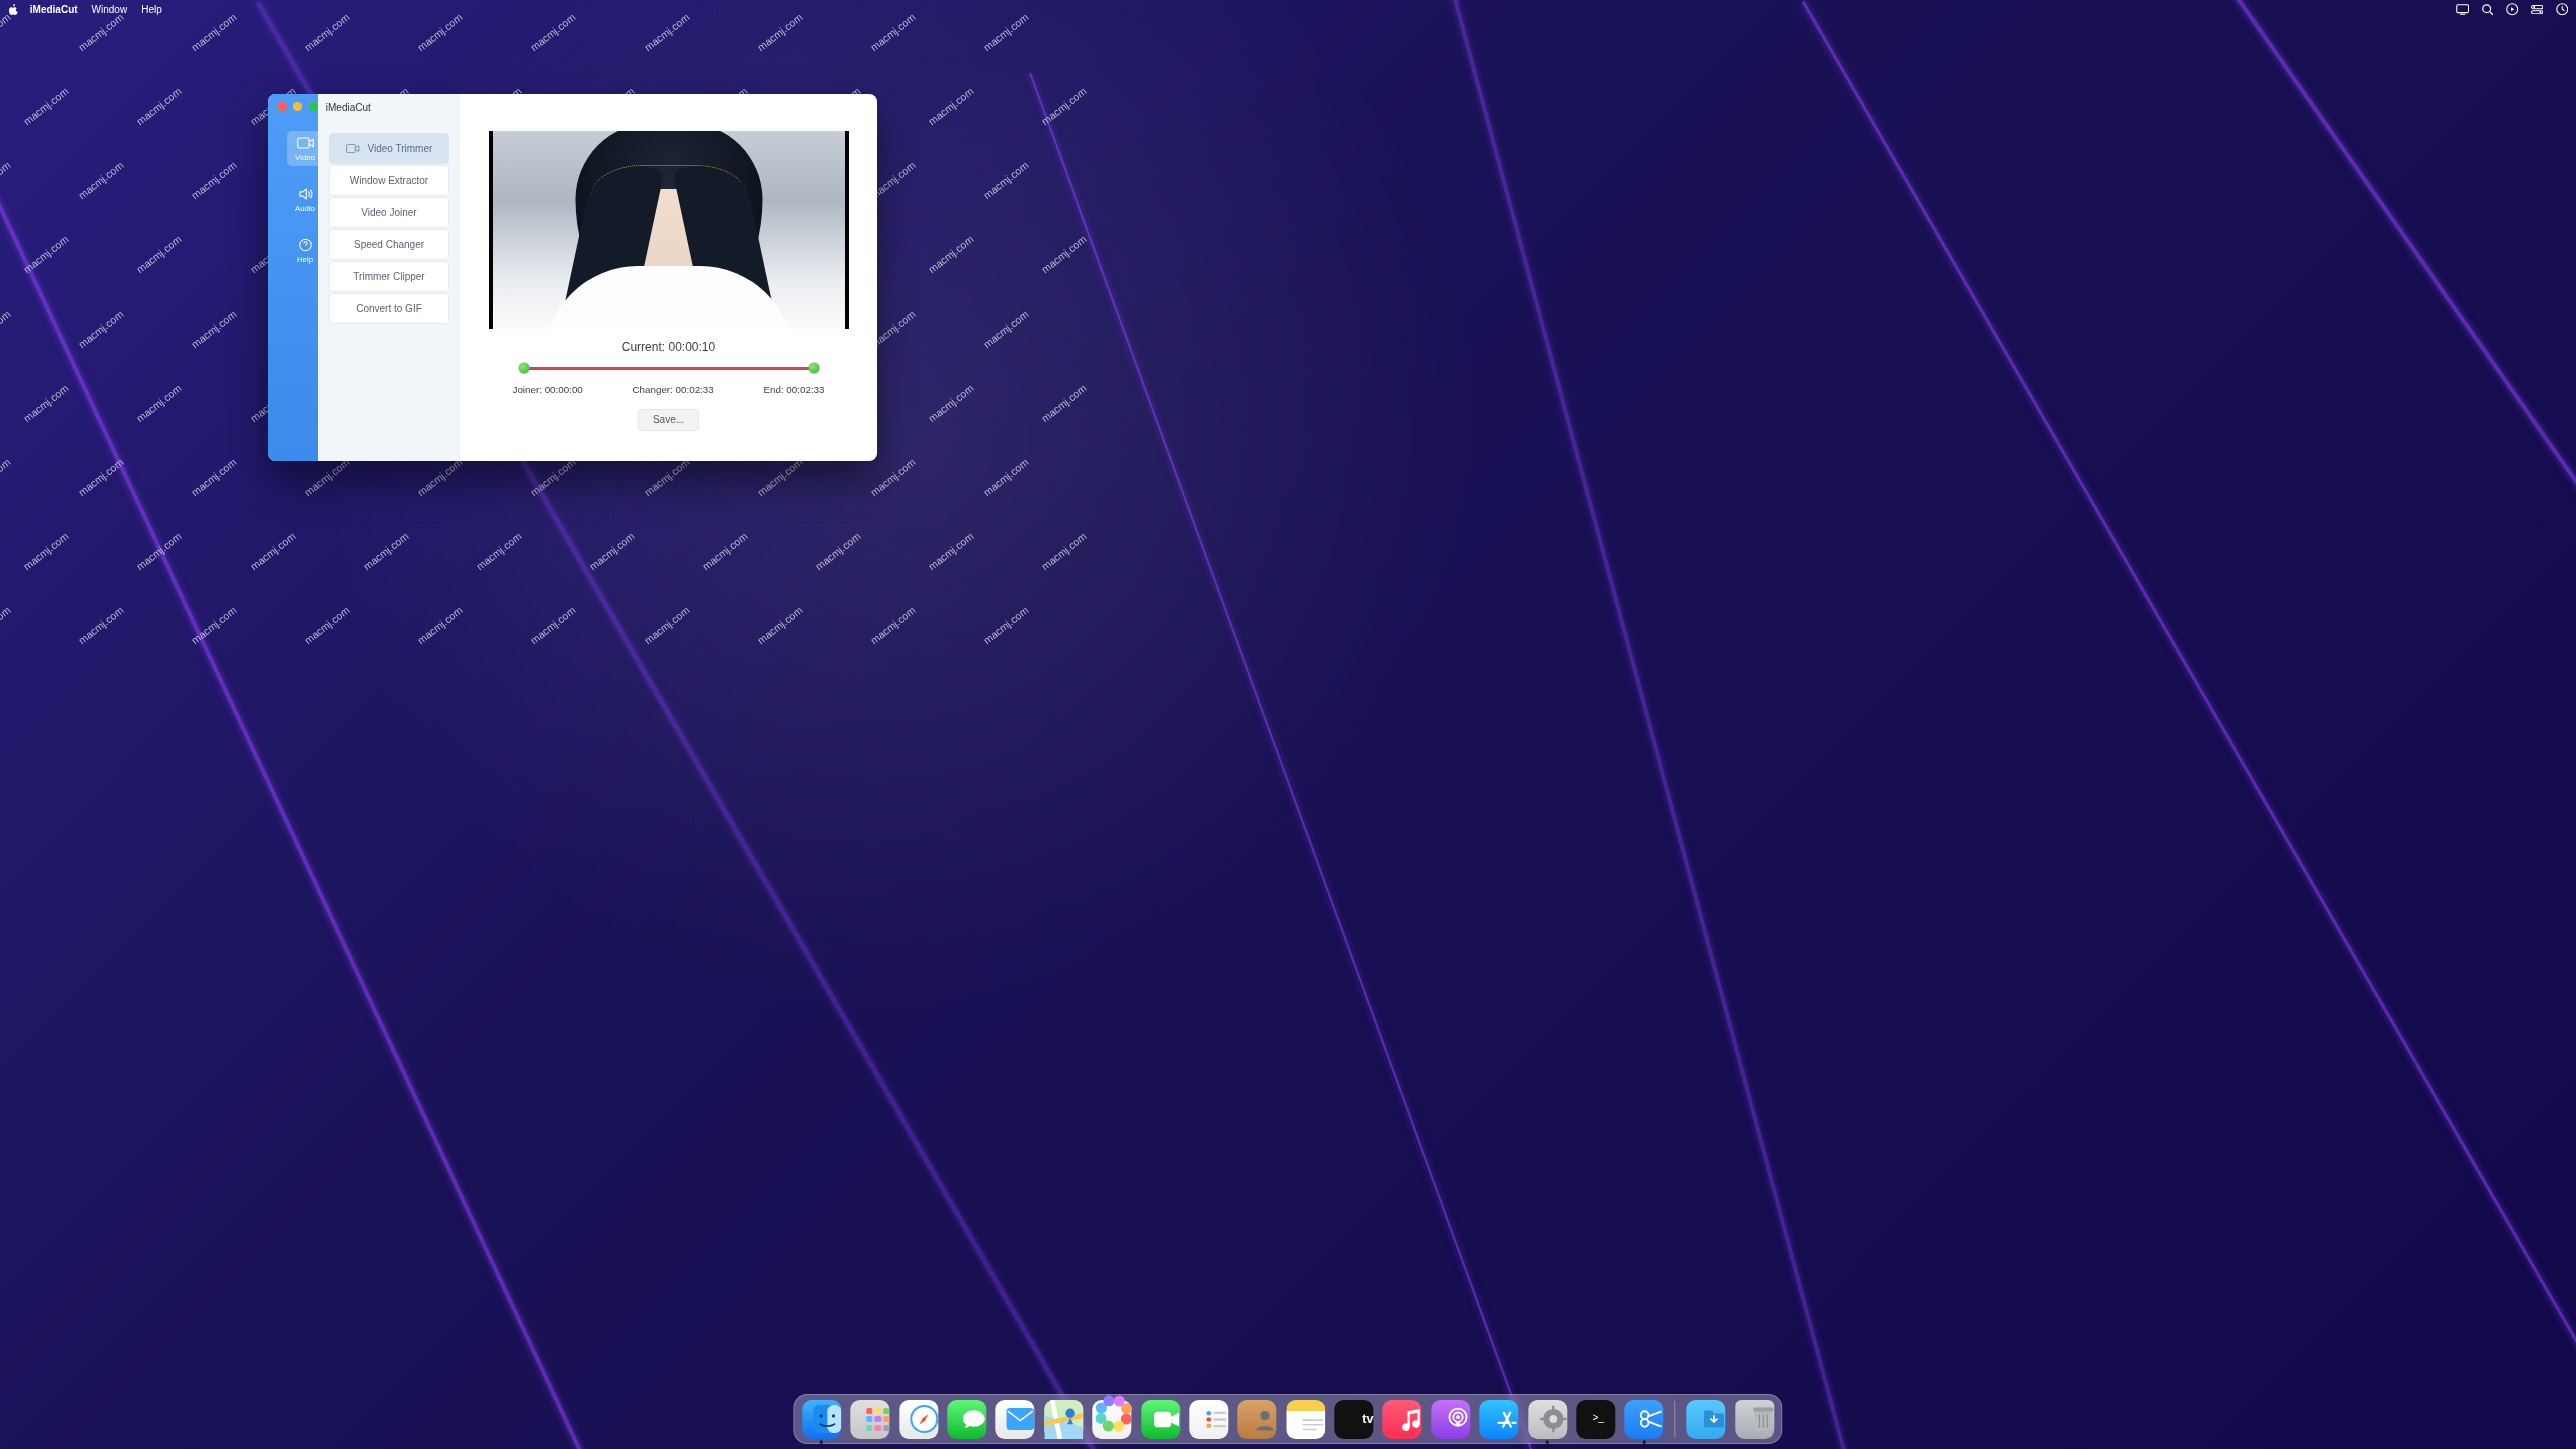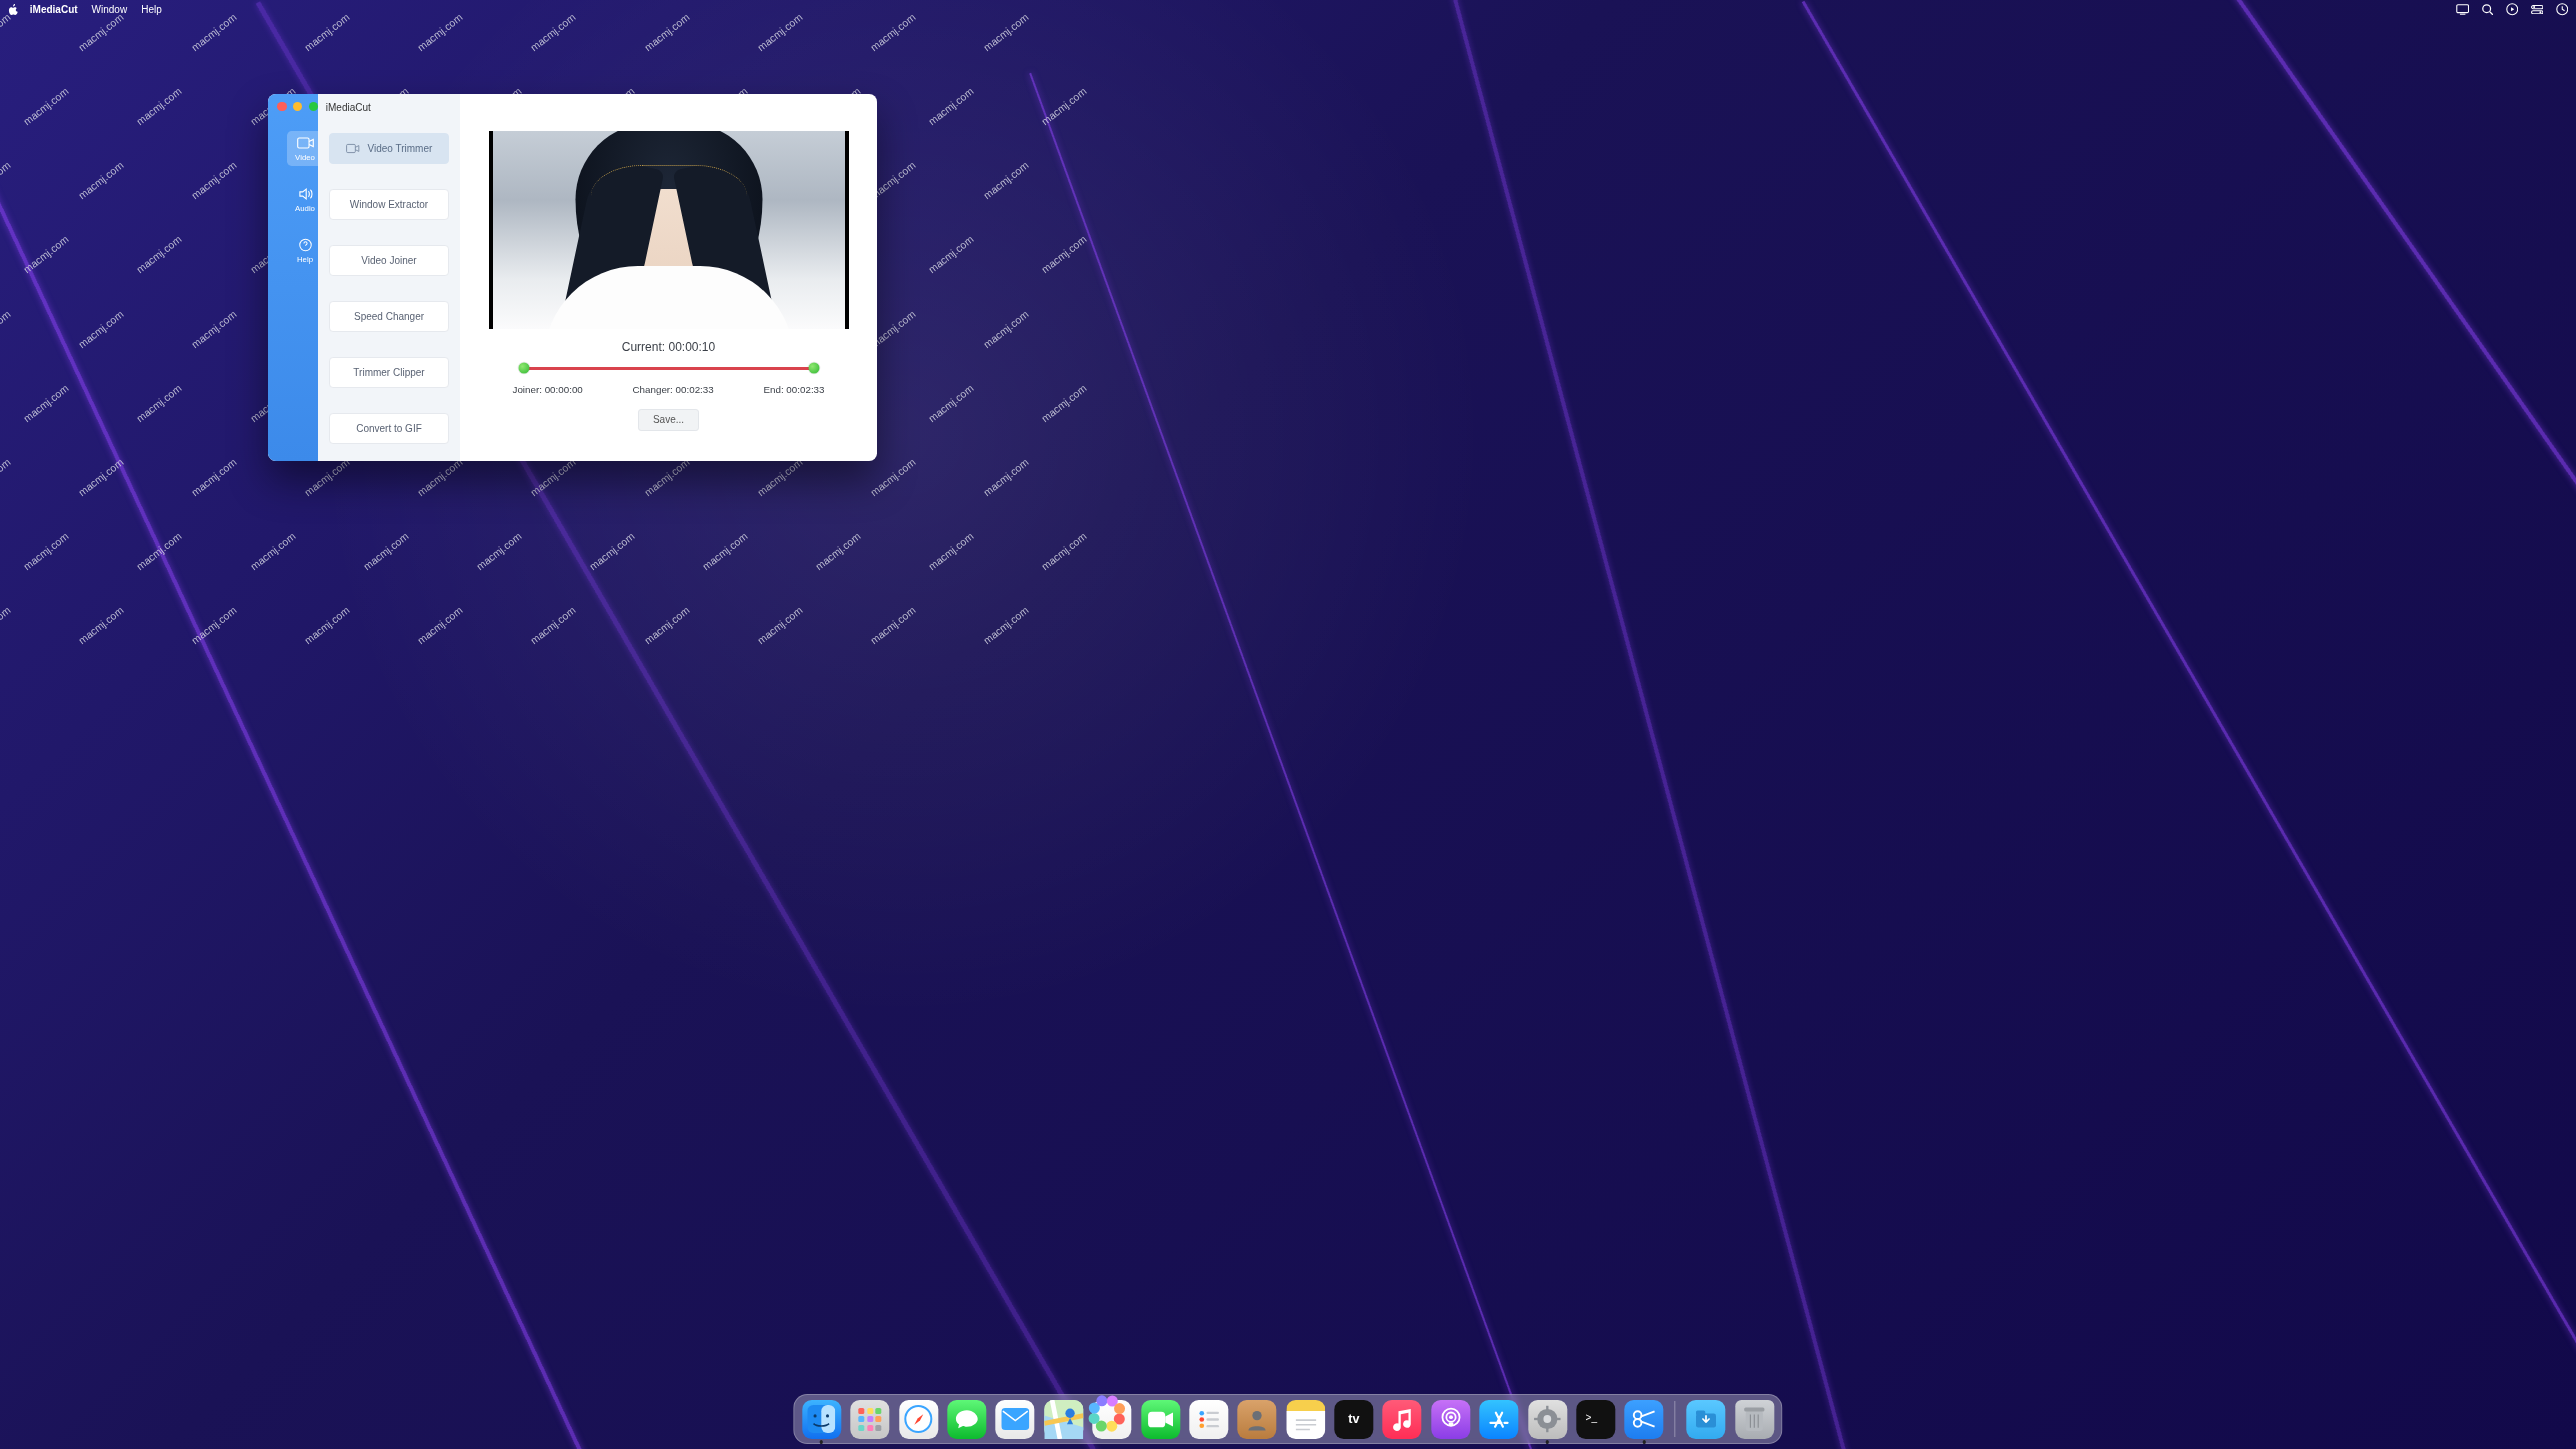--- a/index.html
+++ b/index.html
@@ -136,21 +136,21 @@
   }
   .side1-item.active { background: rgba(255,255,255,0.25); }
   .side1-item svg { width:17px; height:14px; }
 
   .sidebar2 {
     width: 142px;
     background: #f2f5f9;
     padding: 39px 11px 0 11px;
     display:flex;
     flex-direction:column;
-    gap:25px;
+    gap:1px;
   }
   .tool-item {
     height: 31px;
     background:#fff;
     border:0.8px solid #e6e9ee;
     border-radius:3.9px;
     display:flex;
     align-items:center;
     justify-content:center;
     font-size:10px;
@@ -286,21 +286,21 @@
     background: rgba(225,225,235,0.35);
     border:0.8px solid rgba(255,255,255,0.25);
     border-radius:14px;
     backdrop-filter: blur(3.1px);
     z-index: 20;
   }
   .dock .app {
     width:39px; height:39px;
     border-radius:9.4px;
     position:relative;
-    display:flex; align-items:center; justify-content:center;
+    display:flex; align-items:center; justify-content:flex-end;
     font-size:19px;
     color:#fff;
   }
   .dock .sep {
     width:0.8px; height:36px;
     background: rgba(255,255,255,0.35);
     margin: 0 1.6px;
   }
   .dock .dot::after {
     content:"";

